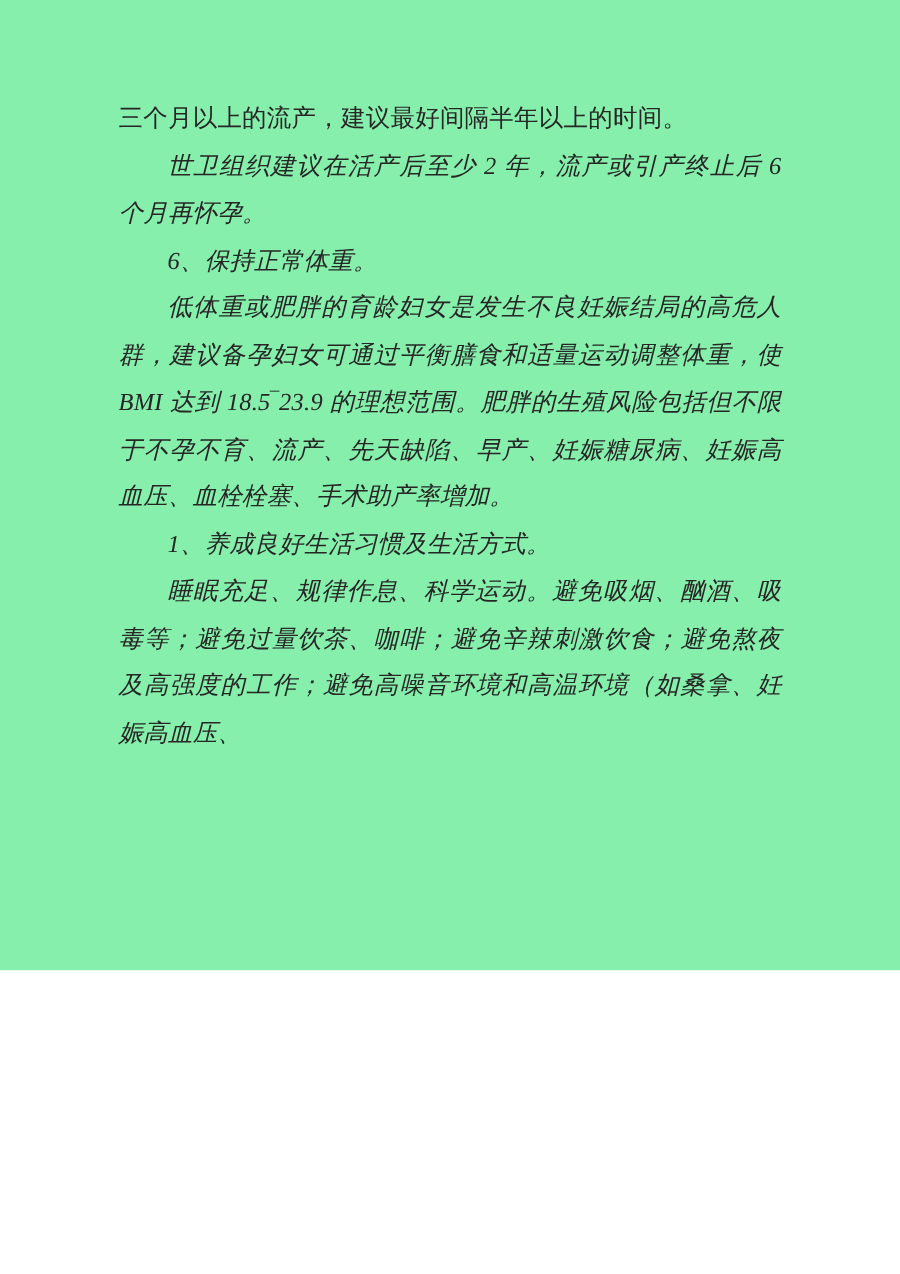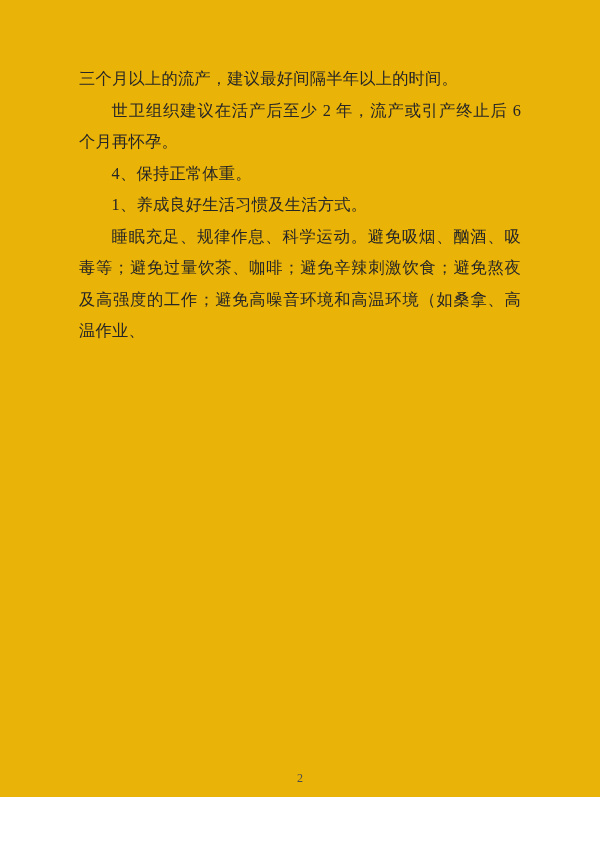--- a/index.html
+++ b/index.html
@@ -3,22 +3,22 @@
 <meta charset="utf-8">
 <style>
   html, body {
     margin: 0;
     padding: 0;
     background: #ffffff;
   }
   .page {
     position: relative;
     width: 600px;
-    height: 797px;
-    background: #eab308;
+    height: 647px;
+    background: #86efac;
     overflow: hidden;
     font-family: "Liberation Serif", "DejaVu Serif", serif;
   }
   .content {
     position: absolute;
     left: 79px;
     top: 63px;
     width: 442px;
   }
   .content p {
@@ -26,38 +26,40 @@
     padding: 0;
     font-size: 16.3px;
     line-height: 31.5px;
     color: #262626;
     text-align: justify;
     text-justify: inter-character;
     letter-spacing: 0.2px;
   }
   .content p.indent {
     text-indent: 2em;
+    font-style: italic;
   }
   .page-number {
     position: absolute;
     top: 770px;
     left: 0;
     width: 100%;
     text-align: center;
     font-size: 12px;
     line-height: 16px;
     color: #4d4d4d;
     font-family: "Liberation Serif", "DejaVu Serif", serif;
   }
 </style>
 </head>
 <body>
 
 <div class="page">
   <div class="content">
     <p class="flush">三个月以上的流产，建议最好间隔半年以上的时间。</p>
     <p class="indent">世卫组织建议在活产后至少 2 年，流产或引产终止后 6 个月再怀孕。</p>
-    <p class="indent">4、保持正常体重。</p>
+    <p class="indent">6、保持正常体重。</p>
+    <p class="indent">低体重或肥胖的育龄妇女是发生不良妊娠结局的高危人群，建议备孕妇女可通过平衡膳食和适量运动调整体重，使 BMI 达到 18.5‾23.9 的理想范围。肥胖的生殖风险包括但不限于不孕不育、流产、先天缺陷、早产、妊娠糖尿病、妊娠高血压、血栓栓塞、手术助产率增加。</p>
     <p class="indent">1、养成良好生活习惯及生活方式。</p>
-    <p class="indent">睡眠充足、规律作息、科学运动。避免吸烟、酗酒、吸毒等；避免过量饮茶、咖啡；避免辛辣刺激饮食；避免熬夜及高强度的工作；避免高噪音环境和高温环境（如桑拿、高温作业、</p>
+    <p class="indent">睡眠充足、规律作息、科学运动。避免吸烟、酗酒、吸毒等；避免过量饮茶、咖啡；避免辛辣刺激饮食；避免熬夜及高强度的工作；避免高噪音环境和高温环境（如桑拿、妊娠高血压、</p>
   </div>
   <div class="page-number">2</div>
 </div>
 
 </body></html>

